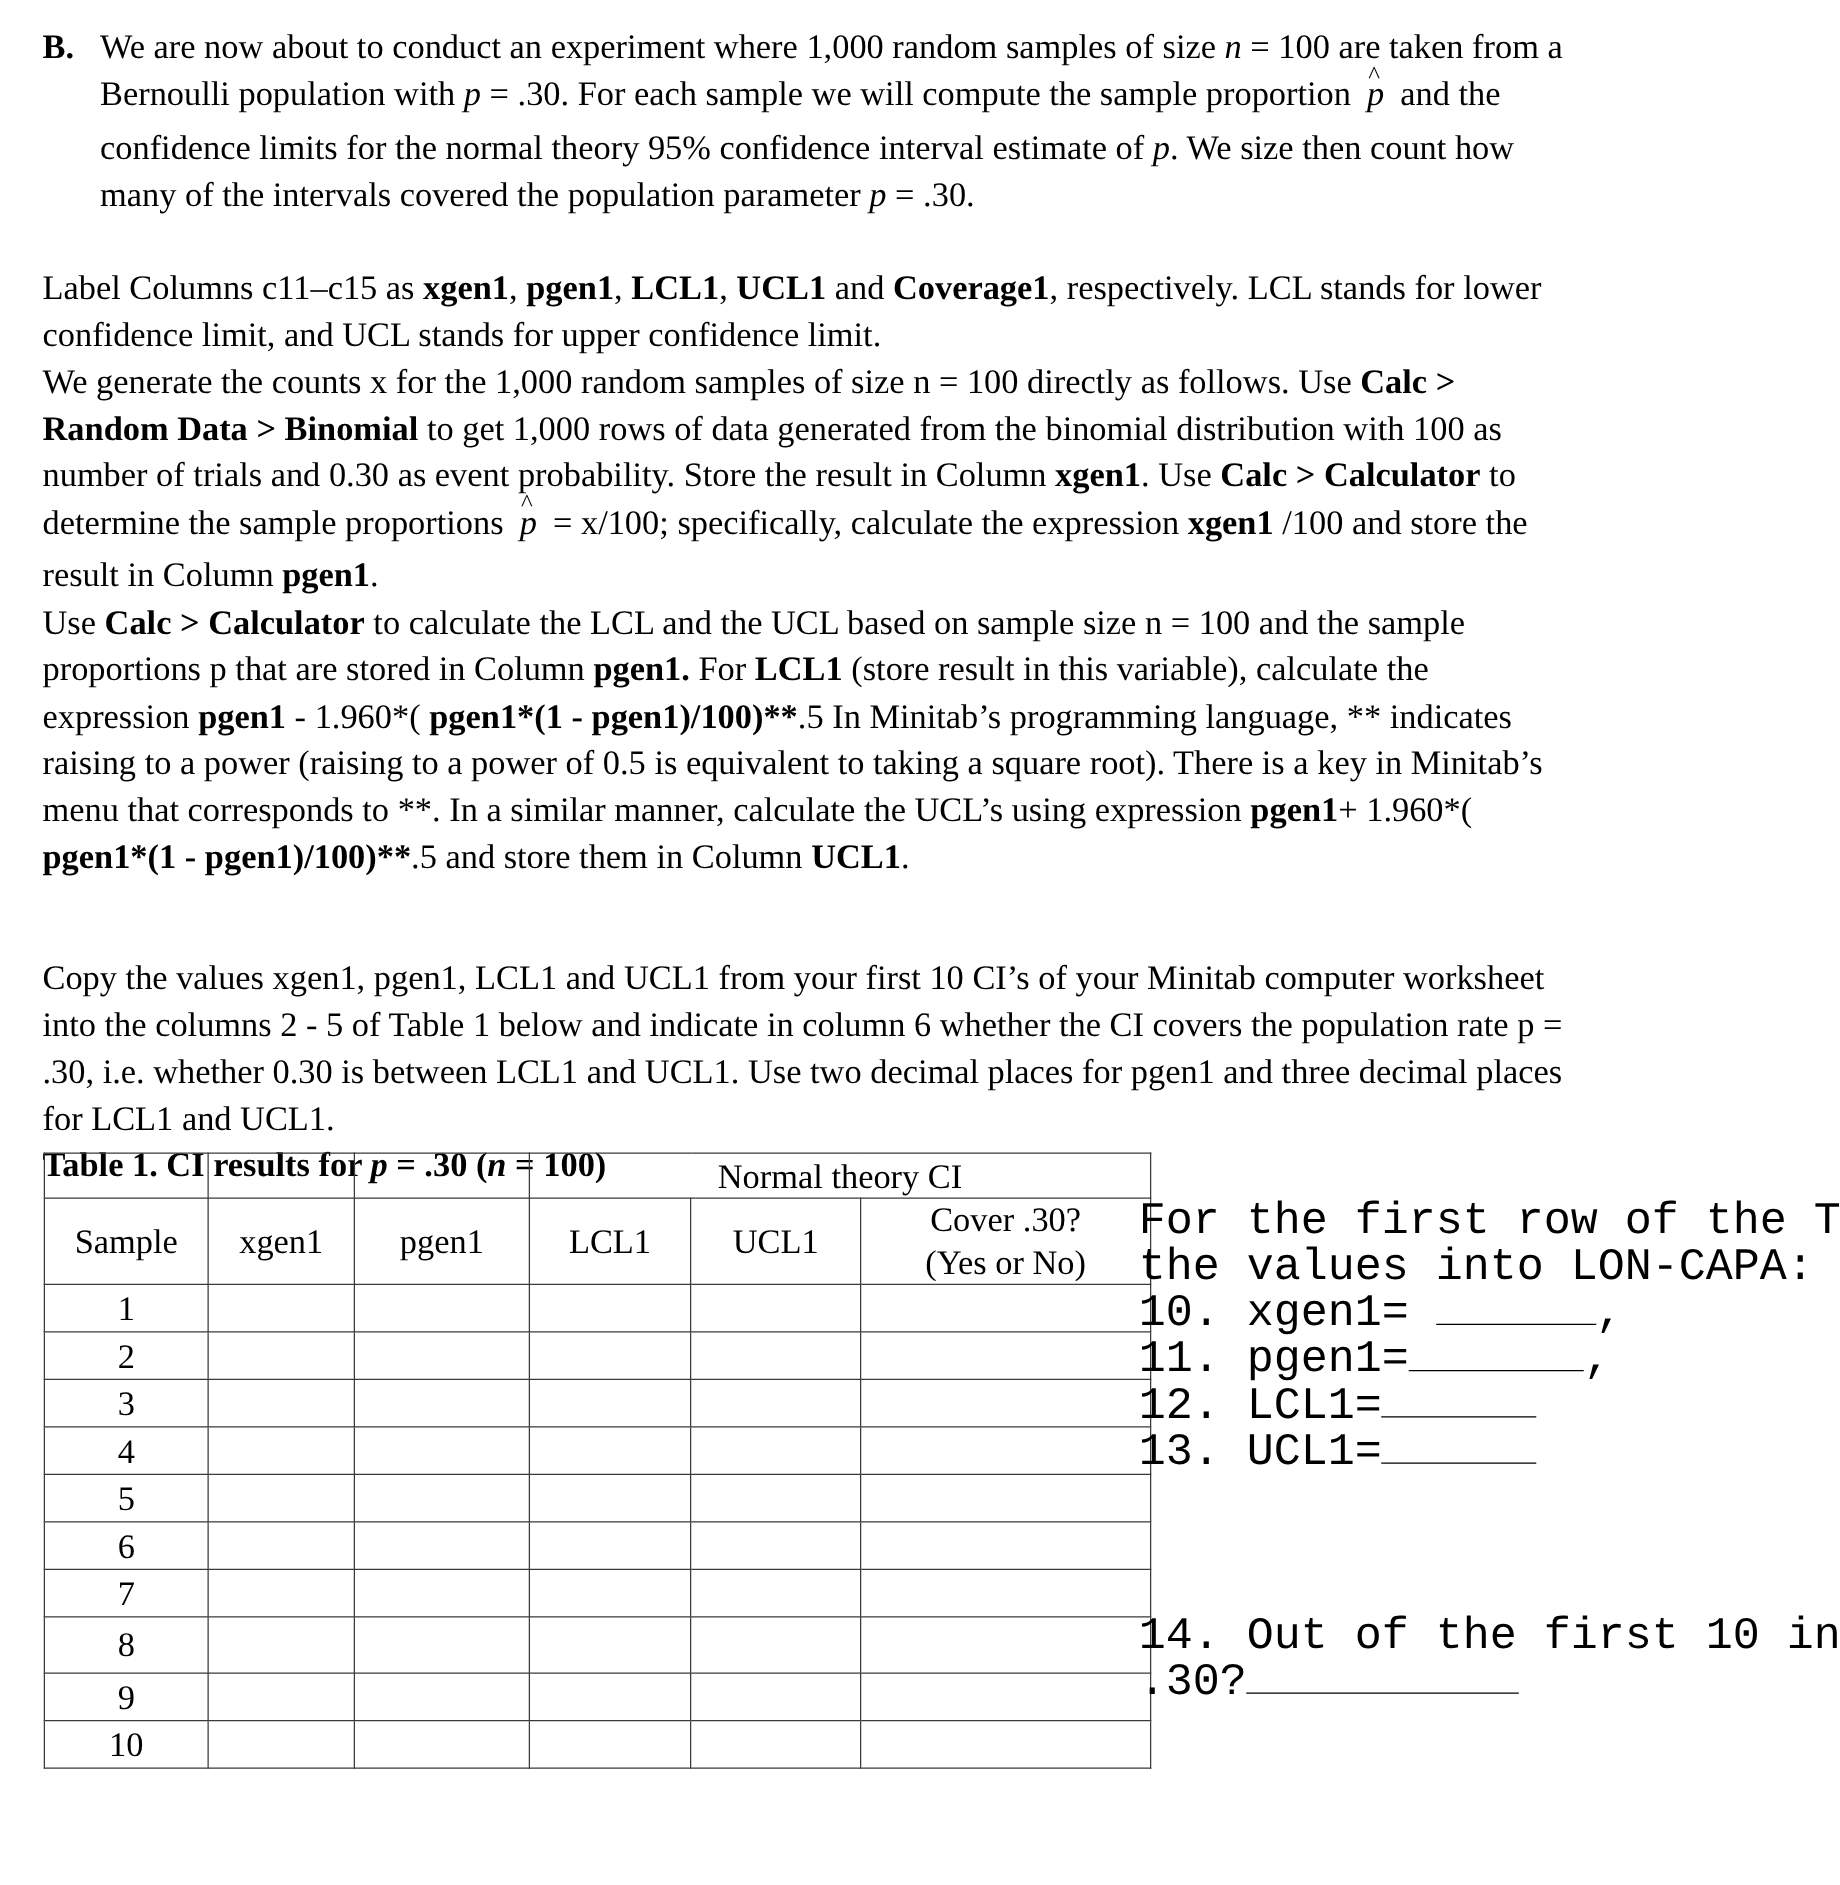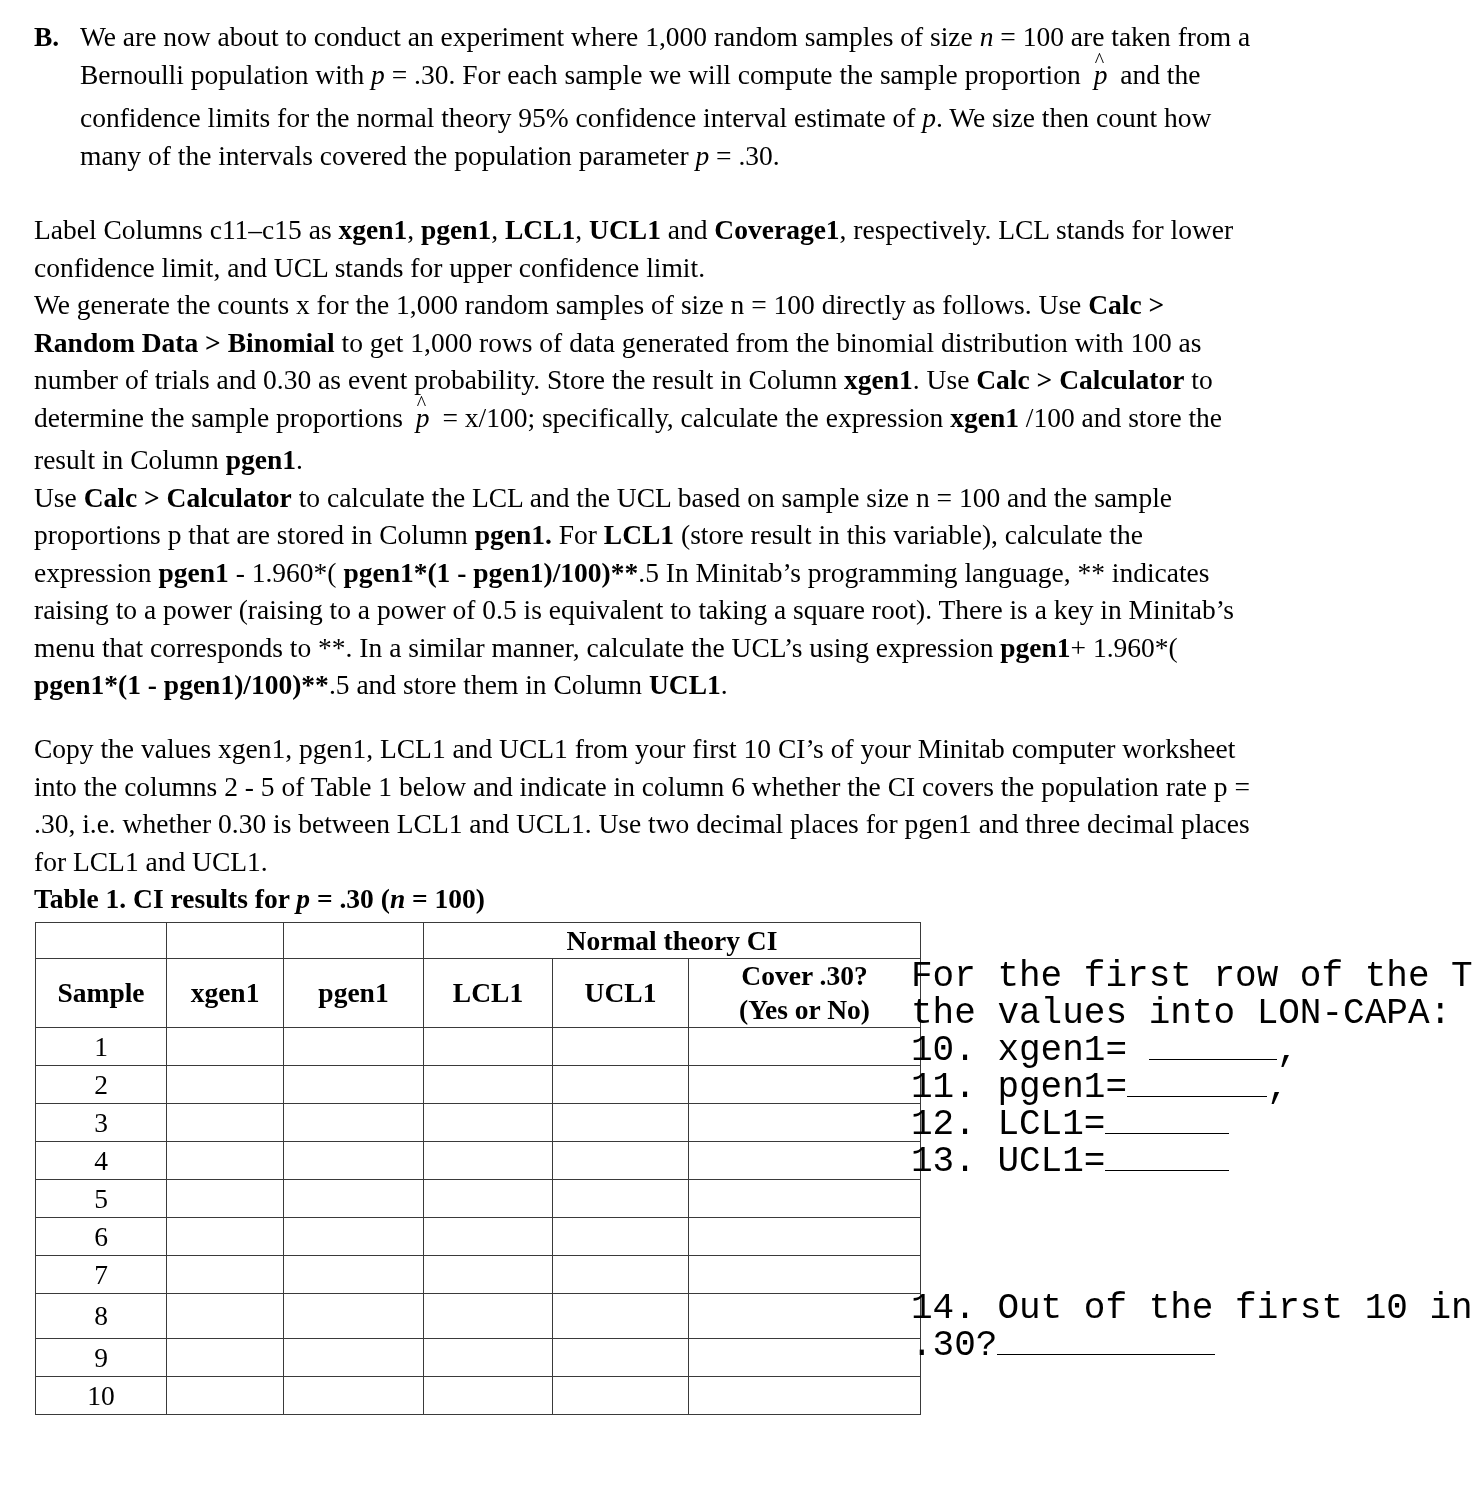--- a/index.html
+++ b/index.html
@@ -17,21 +17,21 @@
   .secB { position:absolute; left:34px; top:18px; width:1400px; }
   .secB .lbl { position:absolute; left:0; top:0; font-weight:bold; }
   .secB .txt { margin-left:46px; }
   .secB .line { height:38px; white-space:nowrap; }
   .line { white-space:nowrap; height:37.5px; }
   table.ci {
     position:absolute; left:35px; top:922px; border-collapse:collapse;
     font-size:27.5px; line-height:34px;
   }
   table.ci td { border:1.6px solid #3a3a3a; padding:0; text-align:center; vertical-align:middle; }
-  table.ci th { border:1.6px solid #3a3a3a; padding:0; font-weight:bold; vertical-align:middle; }
+  table.ci th { border:1.6px solid #3a3a3a; padding:0; font-weight:normal; vertical-align:middle; }
   .rt { position:absolute; left:911px; font-size:36px; line-height:37px; white-space:nowrap;font-family:Liberation Mono, monospace; }
   .blank { display:inline-block; border-bottom:1.6px solid #000; height:26px; vertical-align:baseline; }
 </style>
 </head>
 <body>
 
 <div class="secB">
   <span class="lbl">B.</span>
   <div class="txt">
     <div class="line"><span>We are now about to conduct an experiment where 1,000 random samples of size </span><span class="i">n</span><span> = 100 are taken from a</span></div>
@@ -50,21 +50,21 @@
   <div class="line"><span>determine the sample proportions </span><span class="phat">p</span><span> = x/100; specifically, calculate the expression </span><span class="u"><span class="b">xgen1</span><span> /100</span></span><span> and store the</span></div>
   <div class="line" style="margin-top:5px"><span>result in Column </span><span class="b">pgen1</span><span>.</span></div>
   <div class="line"><span>Use </span><span class="b">Calc &gt; Calculator</span><span> to calculate the LCL and the UCL based on sample size n = 100 and the sample</span></div>
   <div class="line"><span>proportions p that are stored in Column </span><span class="b">pgen1.</span><span>   For </span><span class="b">LCL1</span><span> (store result in this variable), calculate the</span></div>
   <div class="line"><span>expression </span><span class="u"><span class="b">pgen1</span><span> - 1.960*( </span><span class="b">pgen1*(1 - pgen1)/100)**</span><span>.5 </span></span><span> In Minitab’s programming language, ** indicates</span></div>
   <div class="line">raising to a power (raising to a power of 0.5 is equivalent to taking a square root). There is a key in Minitab’s</div>
   <div class="line"><span>menu that corresponds to **. In a similar manner, calculate the UCL’s using expression </span><span class="u"><span class="b">pgen1</span><span>+ 1.960*(</span></span></div>
   <div class="line"><span class="u"><span class="b">pgen1*(1 - pgen1)/100)**</span><span>.5</span></span><span> and store them in Column </span><span class="b">UCL1</span><span>.</span></div>
 </div>
 
-<div class="block" style="top:730px">
+<div class="block" style="top:763px">
   <div class="line">Copy the values xgen1, pgen1, LCL1 and UCL1 from your first 10 CI’s of your Minitab computer worksheet</div>
   <div class="line">into the columns 2 - 5 of Table 1 below and indicate in column 6 whether the CI covers the population rate p =</div>
   <div class="line">.30, i.e. whether 0.30 is between LCL1 and UCL1.  Use two decimal places for pgen1 and three decimal places</div>
   <div class="line">for LCL1 and UCL1.</div>
   <div class="line b"><span>Table 1.  CI results for </span><span class="i">p</span><span> = .30 (</span><span class="i">n</span><span> = 100)</span></div>
 </div>
 
 <table class="ci">
   <colgroup>
     <col style="width:131px">

